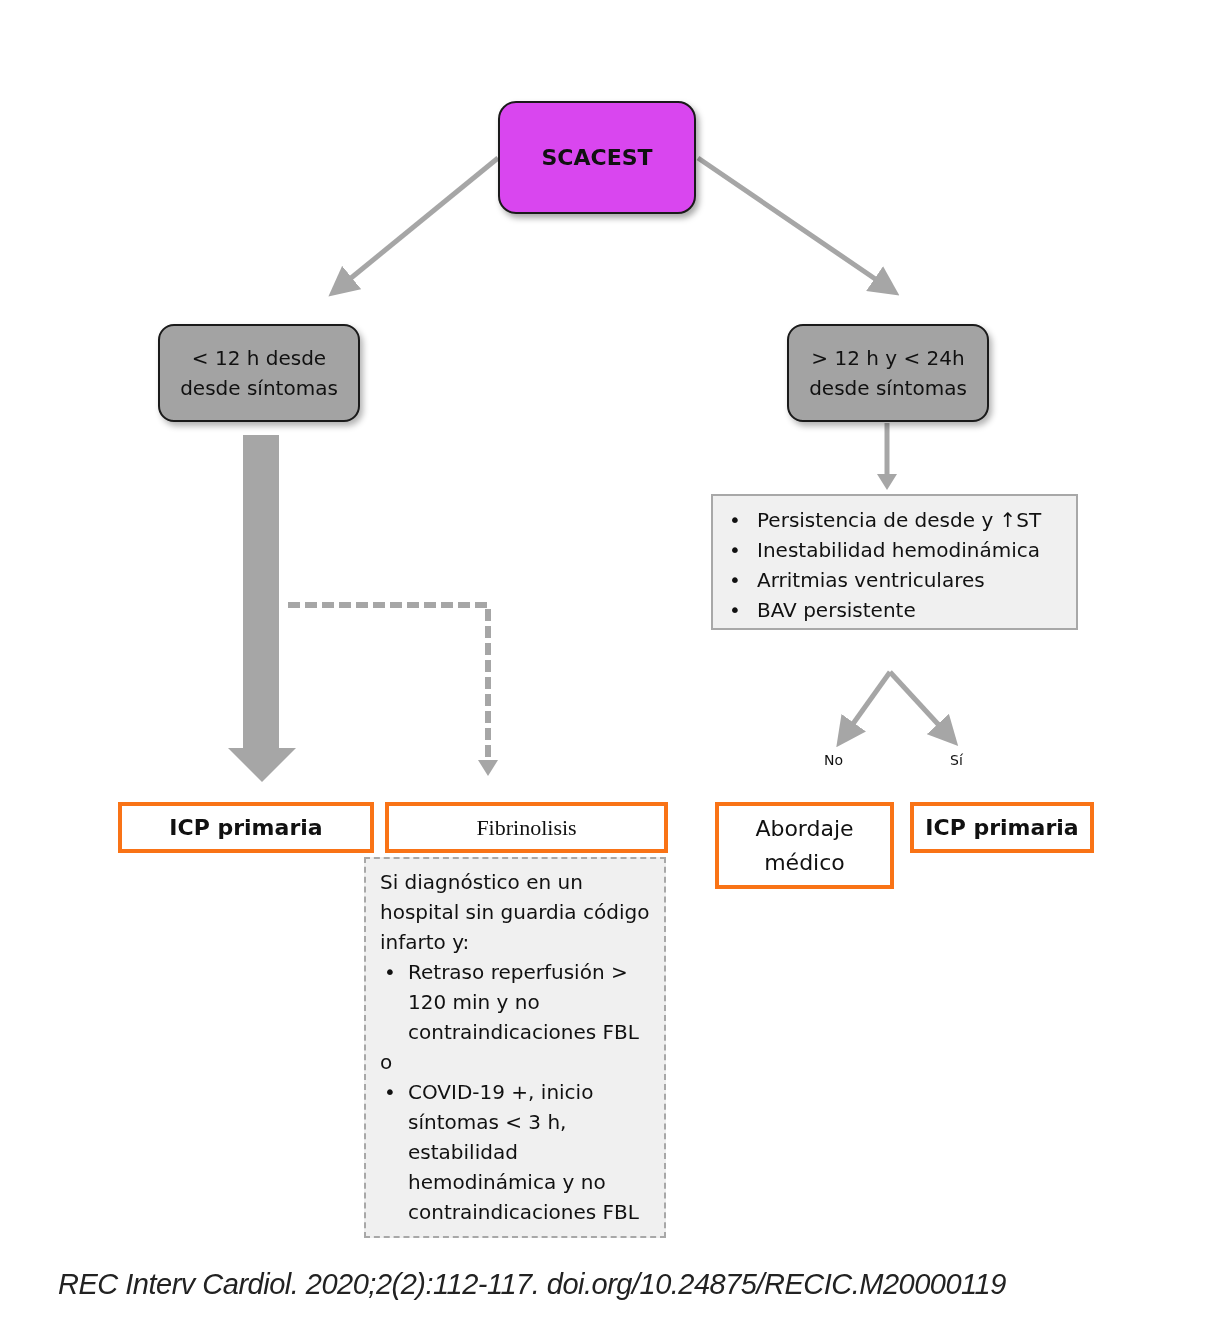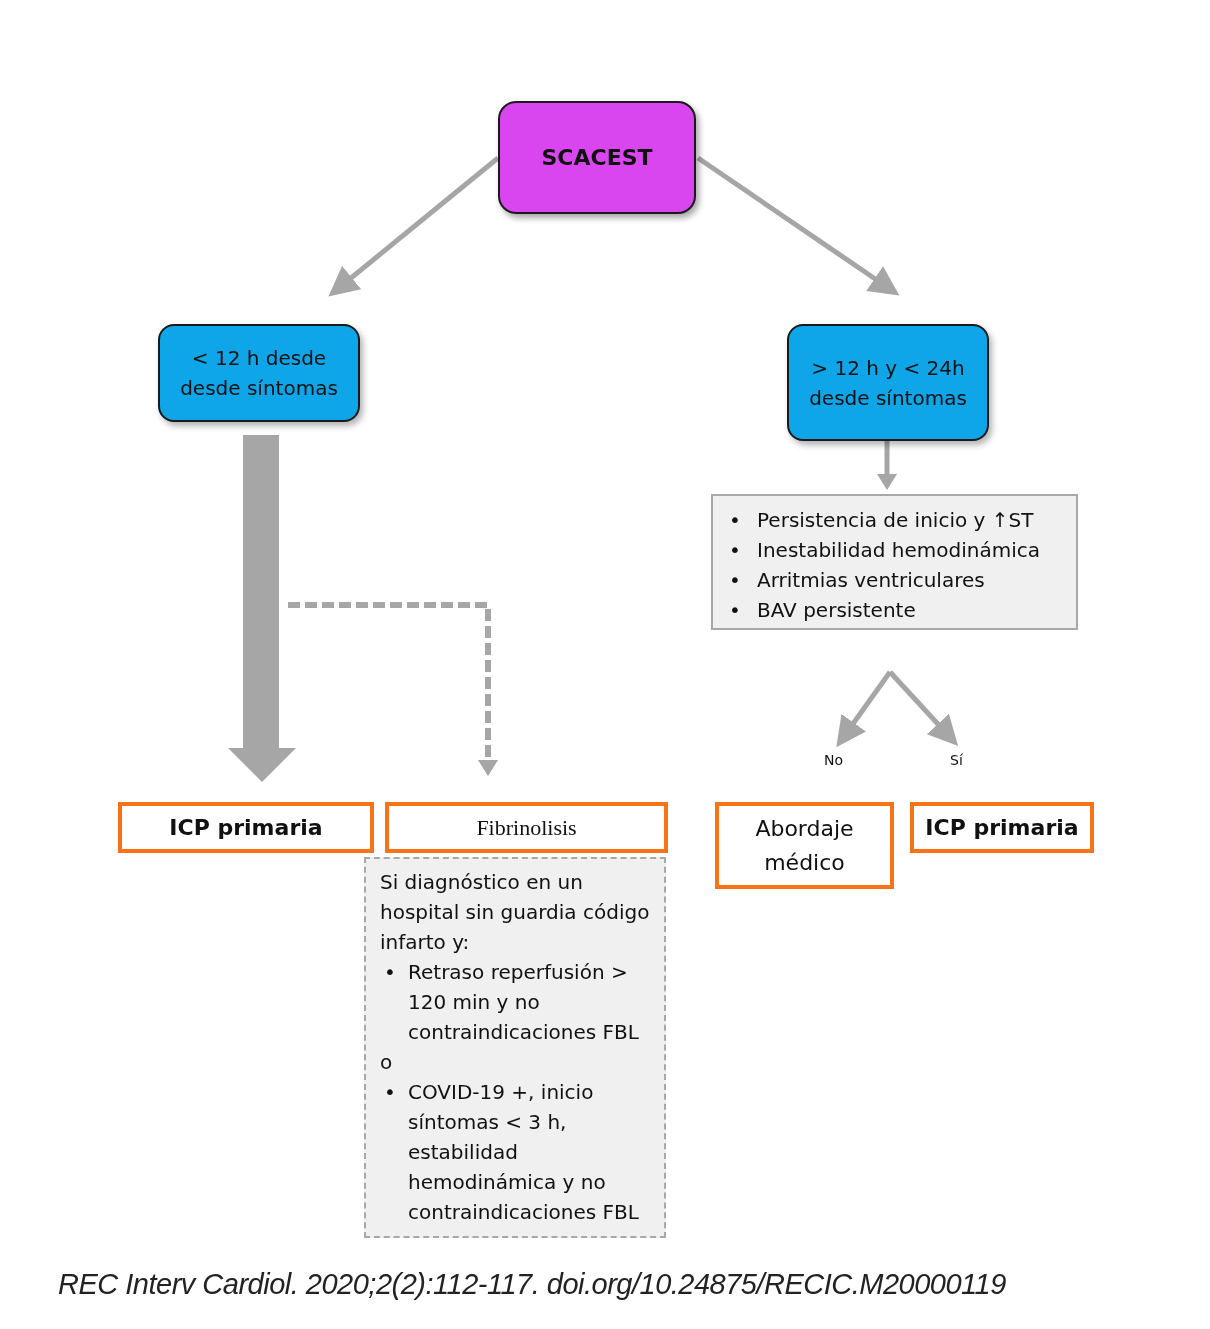--- a/index.html
+++ b/index.html
@@ -4,24 +4,24 @@
 <style>
   html, body { margin:0; padding:0; background:#ffffff; }
   body { width:1210px; height:1329px; position:relative; overflow:hidden;
          font-family:"DejaVu Sans", sans-serif; color:#111; }
   svg.arrows { position:absolute; left:0; top:0; }
   .node { position:absolute; box-sizing:border-box; display:flex; align-items:center;
           justify-content:center; text-align:center; }
   .root { left:498px; top:101px; width:198px; height:113px; background:#d946ef;
           border:2px solid #1a1a1a; border-radius:18px; font-weight:bold; font-size:22px;
           box-shadow:3px 4px 6px rgba(0,0,0,0.35); }
-  .cond { background:#0ea5e9; border:2px solid #1a1a1a; border-radius:16px;
+  .cond { background:#a3a3a3; border:2px solid #1a1a1a; border-radius:16px;
           font-size:20px; line-height:30px; box-shadow:3px 4px 6px rgba(0,0,0,0.3); }
   .cond-left { left:158px; top:324px; width:202px; height:98px; }
-  .cond-right { left:787px; top:324px; width:202px; height:117px; }
+  .cond-right { left:787px; top:324px; width:202px; height:98px; }
   .outcome { border:4px solid #f97316; background:#fff; font-size:22px; }
   .bold { font-weight:bold; }
   .icp-left { left:118px; top:802px; width:256px; height:51px; }
   .fbl { left:385px; top:802px; width:283px; height:51px;font-family:Liberation Serif, serif; }
   .abordaje { left:715px; top:802px; width:179px; height:87px; line-height:34px; }
   .icp-right { left:910px; top:802px; width:184px; height:51px; }
   .criteria { position:absolute; left:711px; top:494px; width:367px; height:136px;
               box-sizing:border-box; background:#f0f0f0; border:2px solid #a8a8a8;
               padding:9px 0 0 12px; font-size:20px; line-height:30px; }
   .criteria ul, .fbl-note ul { margin:0; padding:0; list-style:none; }
@@ -71,21 +71,21 @@
 
 <div class="node cond cond-right">
   <div>
     <div>&gt; 12 h y &lt; 24h</div>
     <div>desde síntomas</div>
   </div>
 </div>
 
 <div class="criteria">
   <ul>
-    <li>Persistencia de inicio y ↑ST</li>
+    <li>Persistencia de desde y ↑ST</li>
     <li>Inestabilidad hemodinámica</li>
     <li>Arritmias ventriculares</li>
     <li>BAV persistente</li>
   </ul>
 </div>
 
 <div class="label label-no">No</div>
 <div class="label label-si">Sí</div>
 
 <div class="node outcome bold icp-left">

